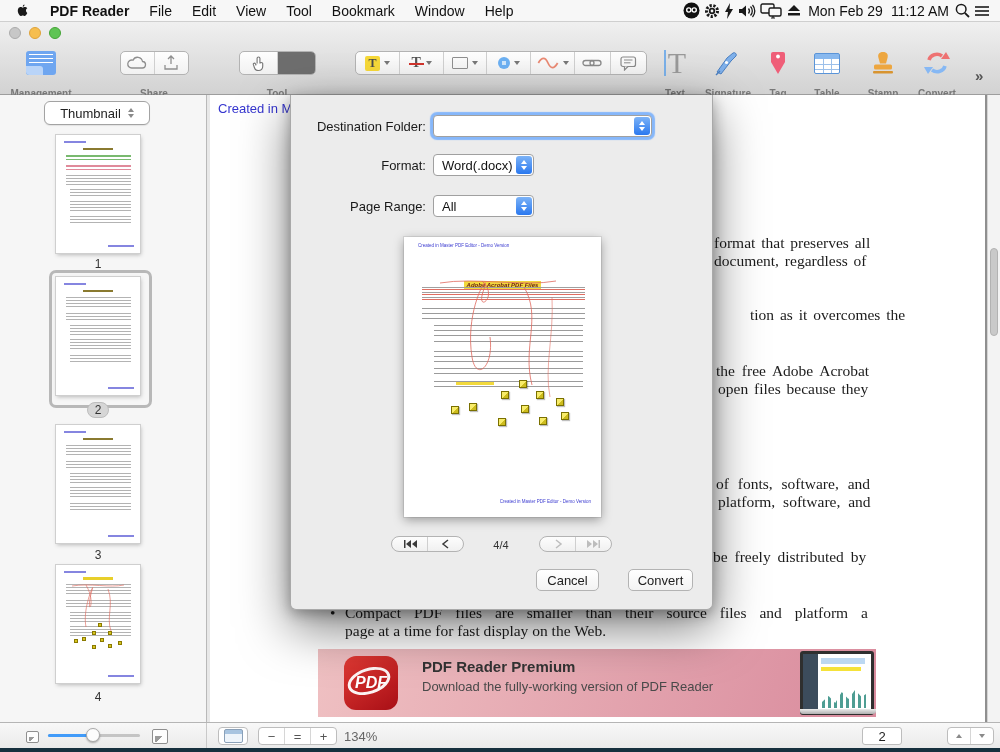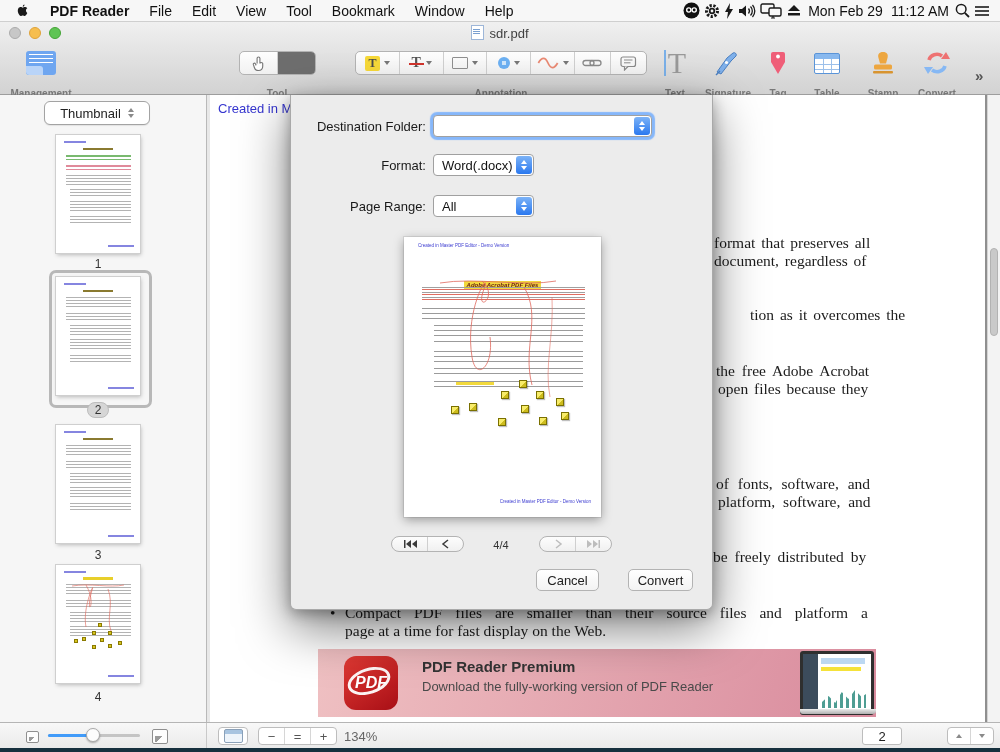--- a/index.html
+++ b/index.html
@@ -249,31 +249,45 @@
       </span>
     </div>
   </div>
 
   <div id="header">
     <div id="traffic">
       <span class="tl tl-close"></span>
       <span class="tl tl-min"></span>
       <span class="tl tl-zoom"></span>
     </div>
-    <div id="win-title">
-      <span class="doc-ico"></span><span>sdr.pdf</span>
-    </div>
 
     <div class="tg" style="left:6px;width:70px;">
       <div class="tg-iconrow">
           <span class="mgmt-ico"></span>
         </div>
       <div class="tg-label">Management</div>
     </div>
 
+    <div class="tg" style="left:118px;width:72px;">
+      <div class="tg-iconrow">
+        <div class="seg-ctl">
+          <div class="seg" style="width:33px;">
+            <svg width="22" height="14" viewBox="0 0 22 14">
+                <path d="M6,12 a4,4 0 1 1 1,-7.8 a5,5 0 0 1 9.5,1.3 a3.2,3.2 0 0 1 -0.5,6.5 z" fill="none" stroke="#8f8f8f" stroke-width="1.3"></path>
+              </svg>
+          </div>
+          <div class="seg" style="width:33px;">
+            <svg width="14" height="16" viewBox="0 0 14 16">
+                <path d="M7,1 v8 M4,4 l3,-3 3,3 M1,10 v4 h12 v-4" stroke="#8f8f8f" fill="none" stroke-width="1.3"></path>
+              </svg>
+          </div>
+        </div>
+      </div>
+      <div class="tg-label">Share</div>
+    </div>
 
     <div class="tg" style="left:238px;width:78px;">
       <div class="tg-iconrow">
         <div class="seg-ctl">
           <div class="seg" style="width:37px;">
             <svg width="15" height="17" viewBox="0 0 16 18">
                 <path d="M6.5,9 V3.5 a1.5,1.5 0 0 1 3,0 V9 M9.5,9 c0,-1.5 3,-1.5 3,0 v3 c0,3 -1.5,4.5 -4.5,4.5 c-2.5,0 -4,-1.5 -4.5,-3.5 l-1,-3 c-0.4,-1.4 1.6,-2 2.2,-0.6 l0.8,1.6" fill="#fff" stroke="#777" stroke-width="1.2"></path>
               </svg>
           </div>
           <div class="seg seg-dark" style="width:37px;"></div>
@@ -316,21 +330,20 @@
           <div class="seg" style="width:36px;">
             <svg width="17" height="15" viewBox="0 0 17 15">
                 <rect x="1" y="1" width="14.5" height="9.5" rx="2" stroke="#8a8a8a" fill="none" stroke-width="1.2"></rect>
                 <path d="M4.5,10.5 l0,3.5 3.5,-3.5" fill="#fff" stroke="#8a8a8a" stroke-width="1.2"></path>
                 <line x1="4" y1="4" x2="12.5" y2="4" stroke="#8a8a8a"></line>
                 <line x1="4" y1="6.8" x2="10.5" y2="6.8" stroke="#8a8a8a"></line>
               </svg>
           </div>
         </div>
       </div>
-      <div class="tg-label">Annotation</div>
     </div>
 
     <div class="tg" style="left:652px;width:46px;">
       <div class="tg-iconrow">
         <span class="text-ico">
             <span class="text-caret"></span>
             <span class="text-T">T</span>
           </span>
       </div>
       <div class="tg-label">Text</div>

